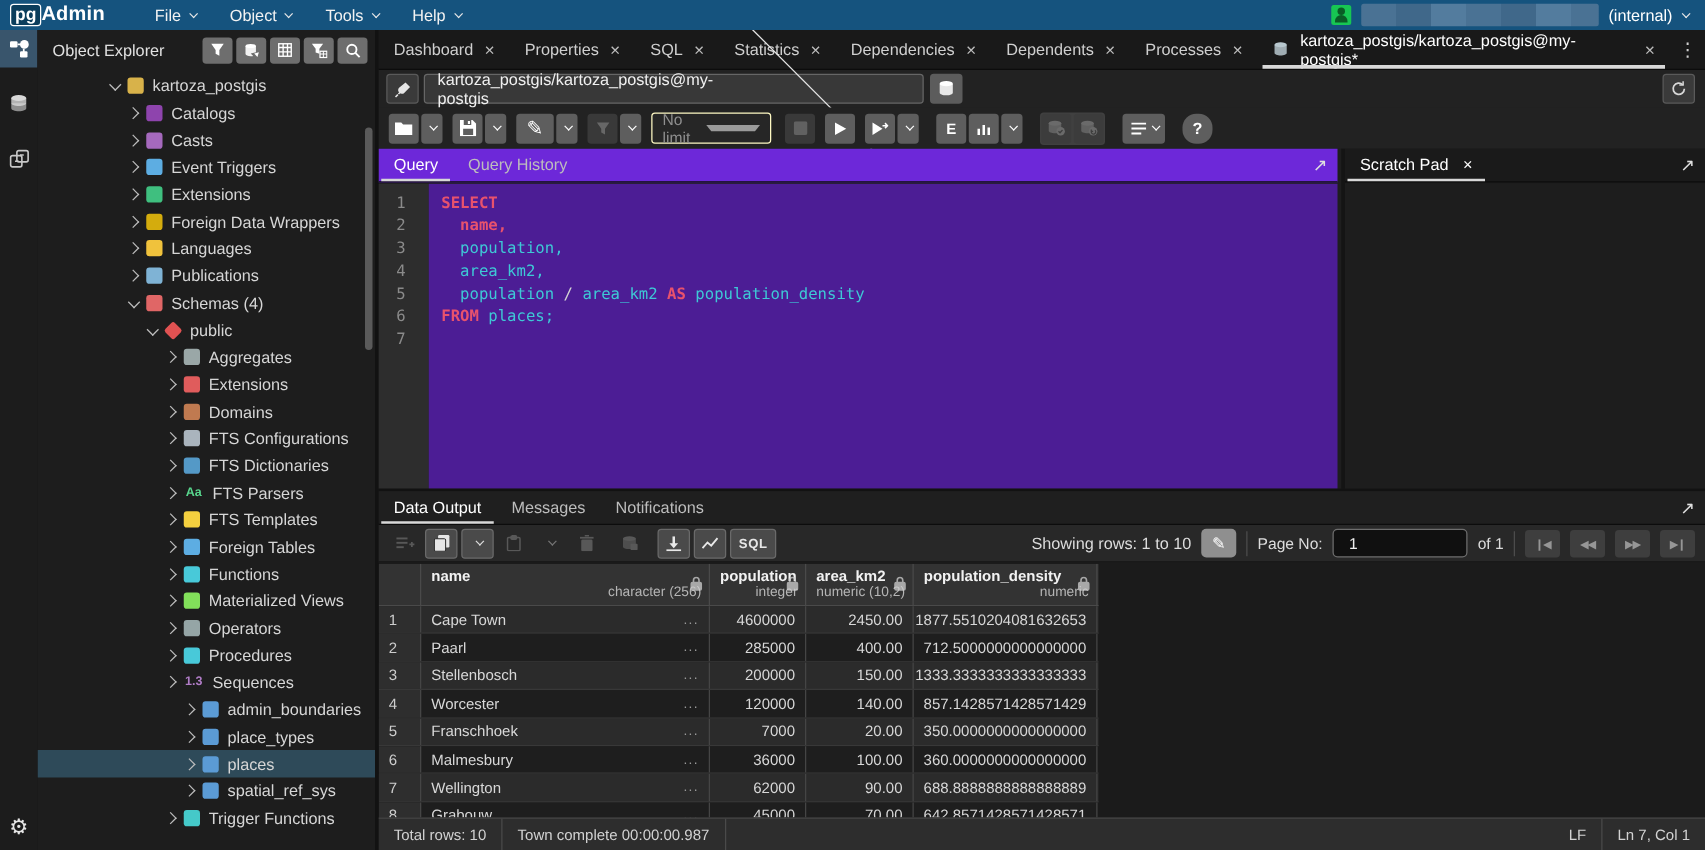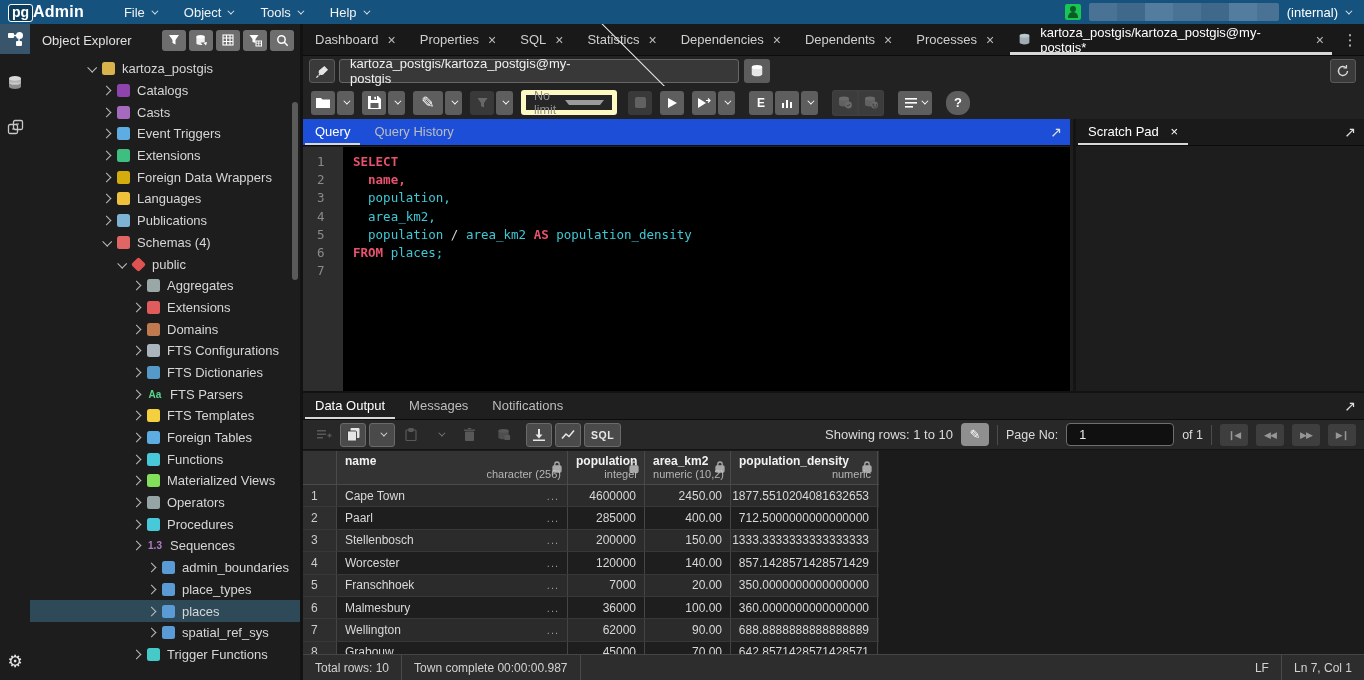--- a/index.html
+++ b/index.html
@@ -89,43 +89,43 @@
 
   
   #qtoolbar { position:absolute; left:0; top:62px; width:1061px; height:33px; background:#222;
     display:flex; align-items:center; padding-left:8px; gap:3px; }
   .tbtn { height:24px; min-width:24px; background:#5e5e5e; border-radius:3px; display:flex;
     align-items:center; justify-content:center; color:#fff; cursor:pointer; padding:0 4px; }
   .tbtn.caret { min-width:17px; padding:0 2px; }
   .tbtn.dim { background:#3c3c3c; color:#8a8a8a; opacity:.9; }
   .tbtn.dim svg { opacity:.55; }
   .tgroup { display:flex; gap:2px; background:transparent; margin-right:5px; }
-  #limit-select { width:96px; height:25px; background:#262626; border:5px solid #fef9c3;
+  #limit-select { width:96px; height:25px; background:#262626; border:1px solid #fef9c3;
     border-radius:3px; color:#8f8f8f; font-size:12.5px; display:flex; align-items:center;
     padding:0 8px; margin-right:8px; cursor:pointer; }
   #limit-select span { flex:1; }
   .tri-down { width:0; height:0; border-left:4px solid transparent; border-right:4px solid transparent;
     border-top:5px solid #9a9a9a; }
   .tbtn .label-e { font-weight:bold; font-size:12px; }
   #btn-help { border-radius:11px; font-weight:bold; }
 
   
   #editor-zone { position:absolute; left:0; top:95px; width:767px; height:272px; background:#1e1e1e; }
-  #editor-tabs { height:27px; display:flex; align-items:flex-end; background:#1d4ed8;
+  #editor-tabs { height:27px; display:flex; align-items:flex-end; background:#6d28d9;
     border-bottom:1px solid #0c0c0c; position:relative; }
   .etab { font-size:13px; padding:5px 12px 6px 12px; color:#bdbdbd; cursor:pointer; position:relative; }
   .etab.active { color:#fff; }
   .etab.active:after { content:""; position:absolute; left:2px; right:2px; bottom:0; height:2.5px;
     background:#d8d8d8; }
   .expand-icon { position:absolute; right:8px; top:5px; color:#e0e0e0; font-size:14px; cursor:pointer; }
   #editor-body { position:absolute; left:0; top:28px; right:0; bottom:0; display:flex;
     font-family:"DejaVu Sans Mono", monospace; font-size:12.5px; line-height:18.2px; }
   #gutter { width:40px; background:#2d2d2d; color:#8a8a8a; text-align:left;
     padding:6px 0 0 14px; }
-  #code { flex:1; background:#000000; padding:6px 0 0 10px; white-space:pre; }
+  #code { flex:1; background:#4c1d95; padding:6px 0 0 10px; white-space:pre; }
   .sql-kw { color:#e8526d; font-weight:bold; }
   .sql-id { color:#3ec9d6; }
   .sql-pl { color:#d4d4d4; }
 
   #scratch { position:absolute; left:770px; top:95px; width:291px; height:272px; background:#1d1d1d;
     border-left:3px solid #141414; }
   #scratch-header { height:27px; background:#1a1a1a; border-bottom:1px solid #0c0c0c; position:relative;
     display:flex; align-items:flex-end; }
   #scratch-body { position:absolute; top:28px; left:0; right:0; bottom:0; background:#1d1d1d; }
 

